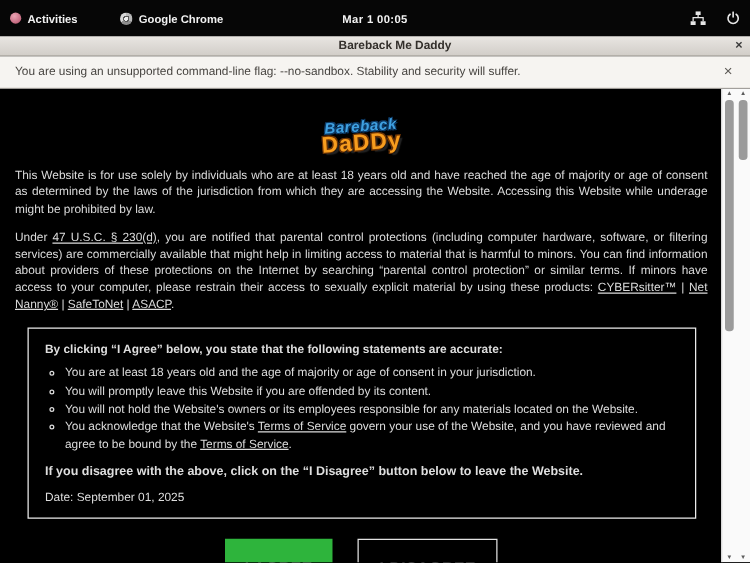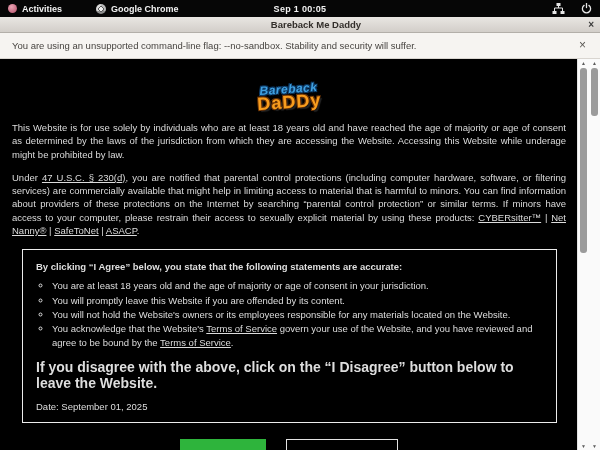--- a/index.html
+++ b/index.html
@@ -3,21 +3,21 @@
 <meta charset="utf-8">
 <style>
   html,body{margin:0;padding:0;}
   body{
     width:600px;height:450px;overflow:hidden;background:#000;
     font-family:"Liberation Sans",sans-serif;
   }
   .screen{position:relative;width:600px;height:450px;overflow:hidden;display:flex;flex-direction:column;}
 
   
-  .gnome-bar{height:17px;background:#060606;color:#f2f2f2;display:flex;align-items:center;
+  .gnome-bar{height:29px;background:#060606;color:#f2f2f2;display:flex;align-items:center;
     font-size:9px;font-weight:bold;position:relative;flex:0 0 auto;}
   .tb-left{display:flex;align-items:center;padding-left:8px;}
   .tb-item{display:flex;align-items:center;gap:5px;cursor:default;}
   .act-dot{width:9px;height:9px;border-radius:50%;
     background:radial-gradient(circle at 38% 32%, #eba4b4, #b35069);}
   .chrome-item{margin-left:34px;}
   .chrome-ico{width:10px;height:10px;border-radius:50%;
     background:
       radial-gradient(circle at 50% 50%, #f0f0f0 0 1.6px, #5a5a5a 1.6px 2.6px, rgba(0,0,0,0) 2.6px),
       conic-gradient(#b9b9b9 0 33%, #8d8d8d 33% 66%, #d8d8d8 66%);}
@@ -52,21 +52,21 @@
 
   .heading{margin:7px 12px 0;text-align:center;font-size:12.5px;letter-spacing:1px;color:#f3f3f3;}
 
   .para{margin:10px 12px 0;font-size:9.5px;line-height:1.4;text-align:justify;color:#dcdcdc;}
   .lnk{color:#dcdcdc;text-decoration:underline;cursor:pointer;text-align:right;}
 
   .box{margin:12px 21px 0 22px;border:1px solid #ececec;padding:8px 13px 10px;}
   .box-intro{font-size:9.5px;font-weight:bold;margin:3px 0 0;}
   .box ul{margin:7px 0 0;padding-left:16px;list-style-type:circle;}
   .box li{font-size:9.5px;line-height:1.5;}
-  .box-note{font-size:14px;font-weight:bold;margin-top:8px;}
+  .box-note{font-size:10px;font-weight:bold;margin-top:8px;}
   .box-date{font-size:9.5px;margin-top:10px;}
 
   .buttons{display:flex;justify-content:center;gap:20px;margin-top:16px;}
   .btn{font-family:"Liberation Sans",sans-serif;font-size:12.5px;font-weight:bold;letter-spacing:.5px;
     padding:14px 16px;height:46px;box-sizing:border-box;cursor:pointer;}
   .btn-agree{background:var(--agree-green,#2eb43c);color:#fff;border:none;min-width:86px;}
   .btn-disagree{background:#000;color:#fff;border:1px solid #e2e2e2;min-width:112px;}
 
   
   .scroll-strip{position:absolute;top:0;right:0;bottom:0;width:22px;background:#fafafa;
@@ -89,21 +89,21 @@
     <div class="tb-left">
       <div class="tb-item">
         <span class="act-dot"></span>
         <span>Activities</span>
       </div>
       <div class="tb-item chrome-item">
         <span class="chrome-ico"></span>
         <span>Google Chrome</span>
       </div>
     </div>
-    <div class="tb-clock">Sep 1  00:05</div>
+    <div class="tb-clock">Mar 1  00:05</div>
     <div class="tb-right">
       <span>
         <svg width="13" height="11" viewBox="0 0 13 11">
           <rect x="4.5" y="0" width="4" height="3" fill="#e6e6e6"></rect>
           <path d="M6.5 3 V5 M2.5 8 V5 H10.5 V8" stroke="#e6e6e6" fill="none" stroke-width="1"></path>
           <rect x="0.5" y="8" width="4" height="3" fill="#e6e6e6"></rect>
           <rect x="8.5" y="8" width="4" height="3" fill="#e6e6e6"></rect>
         </svg>
       </span>
       <span>

